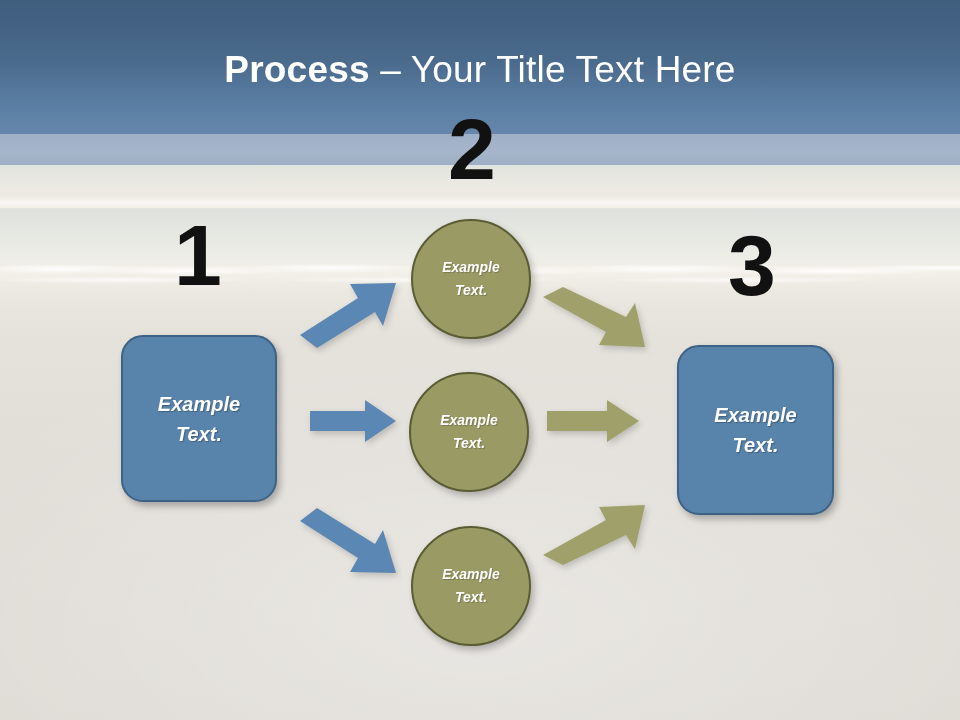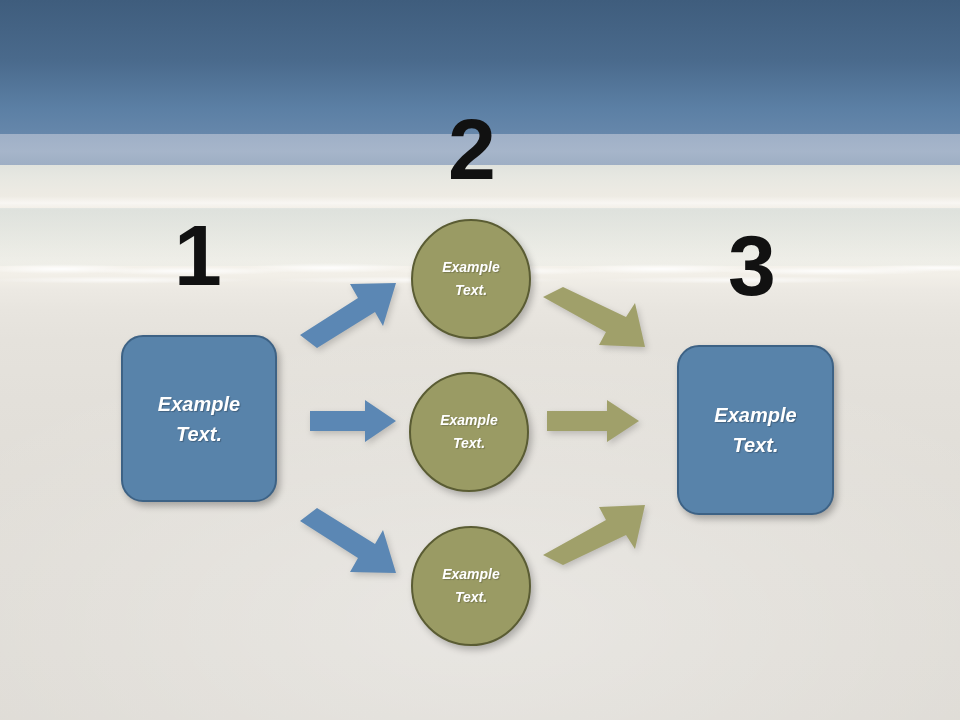--- a/index.html
+++ b/index.html
@@ -195,20 +195,23 @@
 
   <div class="bg-photo"></div>
   <div class="bg-water"></div>
   <div class="bg-horizon"></div>
   <div class="bg-foam"></div>
   <div class="bg-foam2"></div>
 
   <div class="header-band"></div>
   <div class="header-stripe"></div>
 
+  <div class="slide-title">
+    <span class="t-strong">Process</span><span class="t-rest"> – Your Title Text Here</span>
+  </div>
 
   <div class="step-num n1">1</div>
   <div class="step-num n2">2</div>
   <div class="step-num n3">3</div>
 
   <div class="proc-box left">
     <div class="box-text">Example
 Text.</div>
   </div>
 

